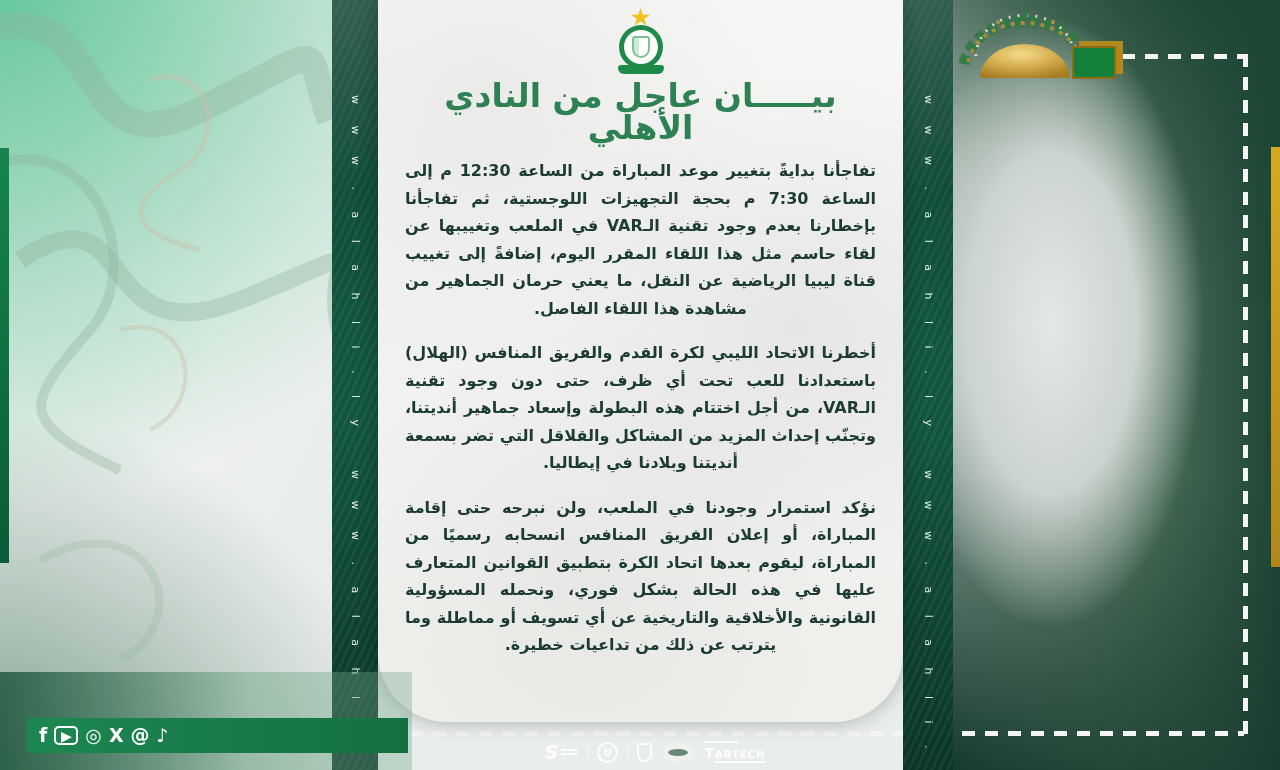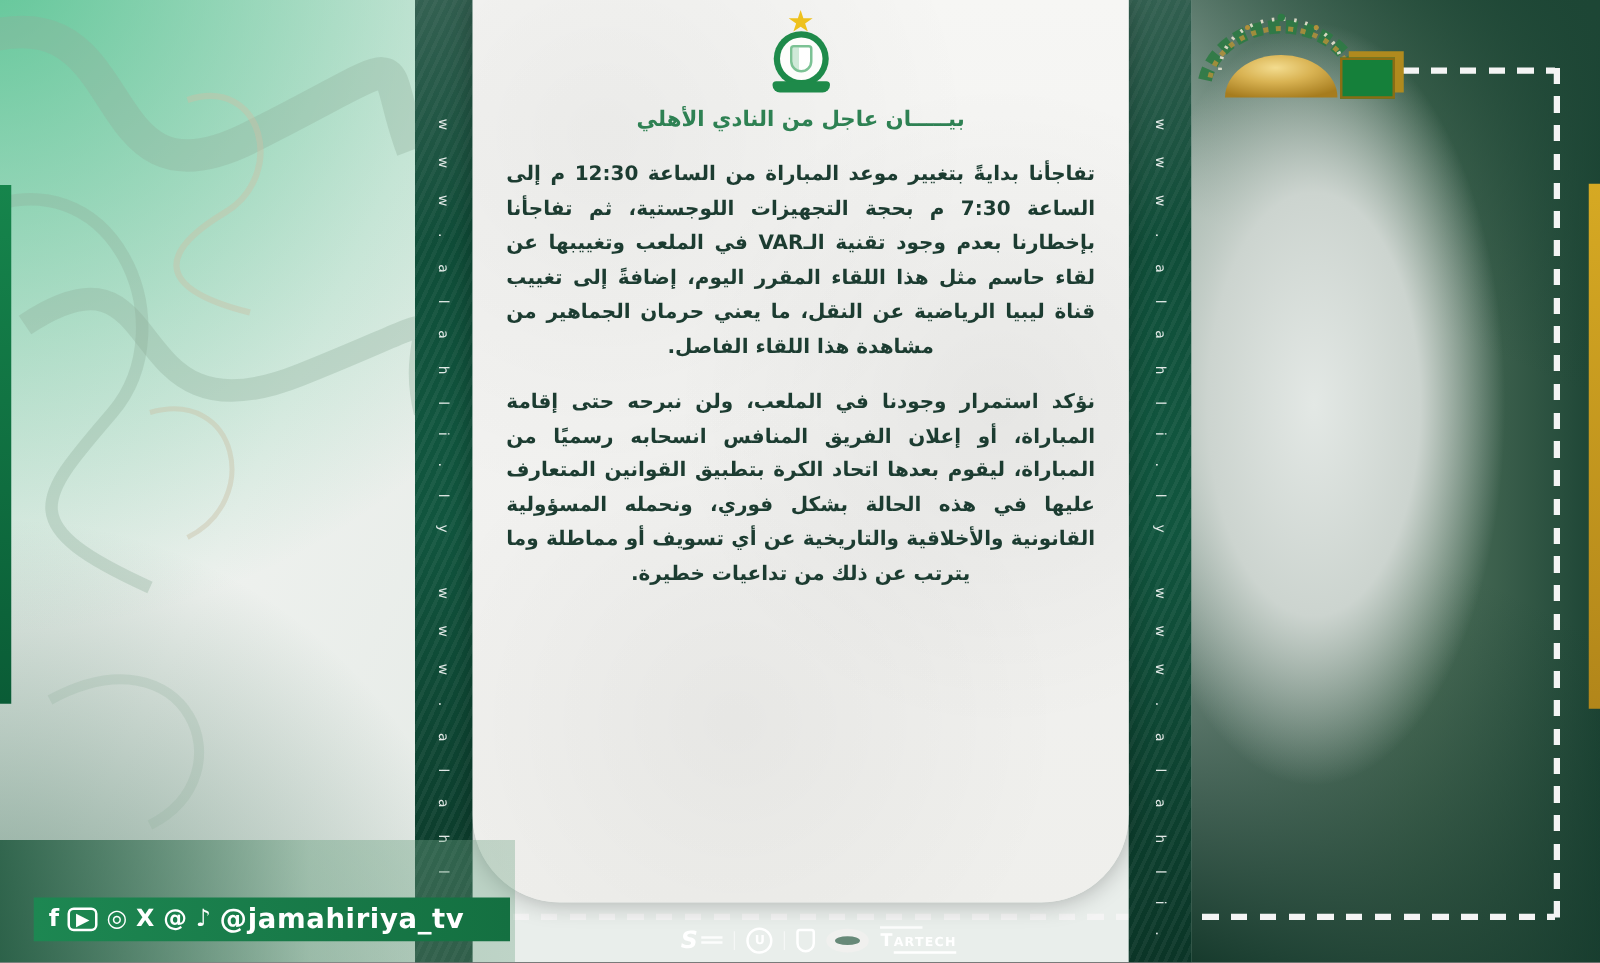--- a/index.html
+++ b/index.html
@@ -52,21 +52,21 @@
     clip-path:polygon(50% 0%,61% 35%,98% 35%,68% 57%,79% 91%,50% 70%,21% 91%,32% 57%,2% 35%,39% 35%);}
   .crest .ring{width:44px;height:44px;border-radius:50%;background:#1e8a4a;margin-top:-2px;
     display:flex;align-items:center;justify-content:center;}
   .crest .inner{width:34px;height:34px;border-radius:50%;background:#fdfdfb;
     display:flex;align-items:center;justify-content:center;}
   .crest .shield{width:18px;height:22px;background:#fff;border:2px solid #7cc294;
     border-radius:3px 3px 9px 9px;box-sizing:border-box;
     background:linear-gradient(90deg,#cfe9d8 0 35%,#fff 35% 100%);}
   .crest .ribbon{width:46px;height:9px;background:#1e8a4a;border-radius:3px 3px 6px 6px;margin-top:-4px;}
 
-  .title{font-size:17px;line-height:32px;font-weight:bold;color:#2e8153;
+  .title{font-size:33px;line-height:32px;font-weight:bold;color:#2e8153;
     text-align:center;margin:6px 0 13px;}
 
   .para{font-size:16px;line-height:27.5px;font-weight:bold;color:#1c3c31;
     text-align:justify;text-align-last:center;margin:0 0 17px;}
 
   
   .bg-right{position:absolute;left:953px;top:0;width:327px;height:770px;
     background:
       radial-gradient(ellipse 65% 55% at 30% 42%, #e3e8e5 0%, #ccd4cf 40%, rgba(204,212,207,0) 72%),
       linear-gradient(205deg, #1d4635 0%, rgba(29,70,53,0) 35%),
@@ -186,33 +186,33 @@
         <div class="inner">
             <div class="shield"></div>
           </div>
       </div>
       <div class="ribbon"></div>
     </div>
 
     <div class="title">بيـــــان عاجل من النادي الأهلي</div>
 
     <p class="para">تفاجأنا بدايةً بتغيير موعد المباراة من الساعة 12:30 م إلى الساعة 7:30 م بحجة التجهيزات اللوجستية، ثم تفاجأنا بإخطارنا بعدم وجود تقنية الـVAR في الملعب وتغييبها عن لقاء حاسم مثل هذا اللقاء المقرر اليوم، إضافةً إلى تغييب قناة ليبيا الرياضية عن النقل، ما يعني حرمان الجماهير من مشاهدة هذا اللقاء الفاصل.</p>
+    <p class="para">أخطرنا الاتحاد الليبي لكرة القدم والفريق المنافس (الهلال) باستعدادنا للعب تحت أي ظرف، حتى دون وجود تقنية الـVAR، من أجل اختتام هذه البطولة وإسعاد جماهير أنديتنا، وتجنّب إحداث المزيد من المشاكل والقلاقل التي تضر بسمعة أنديتنا وبلادنا في إيطاليا.</p>
     <p class="para">نؤكد استمرار وجودنا في الملعب، ولن نبرحه حتى إقامة المباراة، أو إعلان الفريق المنافس انسحابه رسميًا من المباراة، ليقوم بعدها اتحاد الكرة بتطبيق القوانين المتعارف عليها في هذه الحالة بشكل فوري، ونحمله المسؤولية القانونية والأخلاقية والتاريخية عن أي تسويف أو مماطلة وما يترتب عن ذلك من تداعيات خطيرة.</p>
 
   </div>
 
   <div class="bottom-band"></div>
   <div class="social-bar">
     <span class="ic">f</span>
     <span class="ic yt">▶</span>
     <span class="ic">◎</span>
     <span class="ic">X</span>
     <span class="ic">@</span>
     <span class="ic">♪</span>
-    <span class="handle">@jamahiriya_tv</span>
   </div>
 
   <div class="sponsors">
     <div class="sp-s">
       <span class="glyph">S</span>
       <span class="lines">
           <i></i>
           <i></i>
         </span>
     </div>

